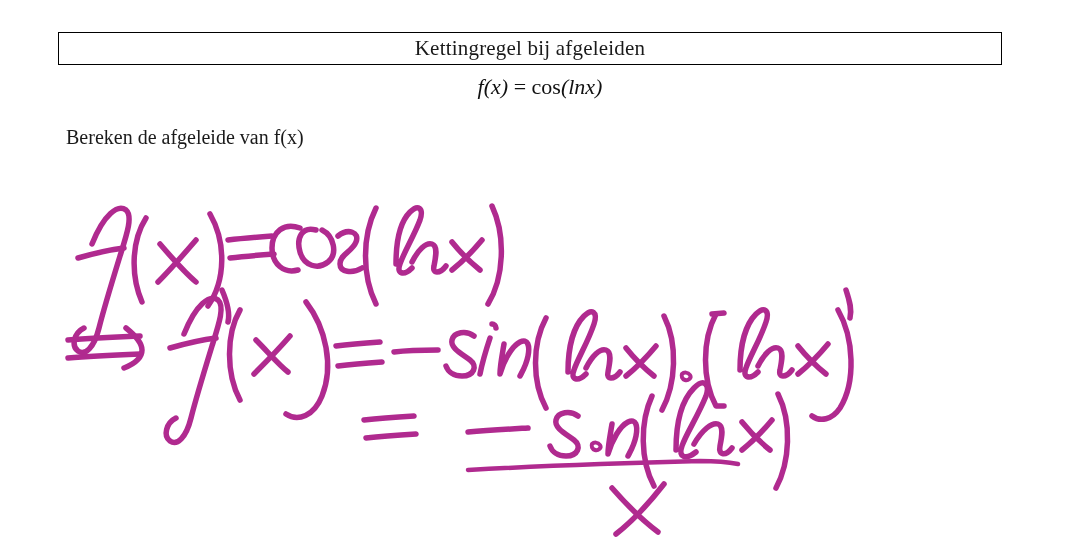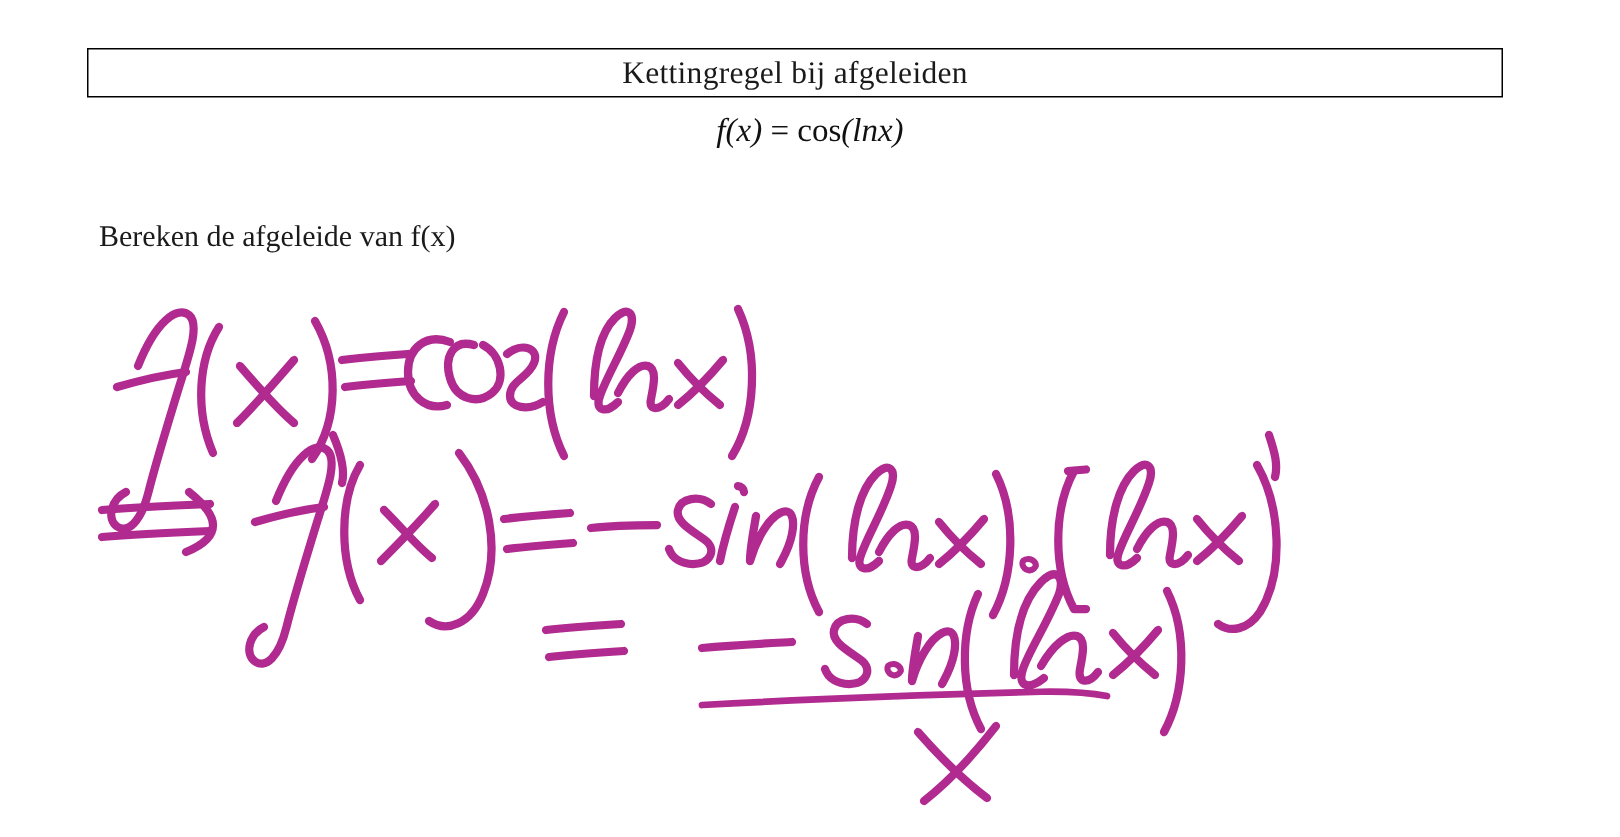--- a/index.html
+++ b/index.html
@@ -49,21 +49,21 @@
     font-size: 22px;
     color: #111111;
   }
   .formula .it { font-style: italic; }
   .formula .up { font-style: normal; }
 
   
   .instruction {
     position: absolute;
     left: 66px;
-    top: 147px;
+    top: 126px;
     font-family: "Liberation Serif", serif;
     font-size: 20px;
     color: #1a1a1a;
   }
 
   
   .handwriting {
     position: absolute;
     left: 0;
     top: 178px;

